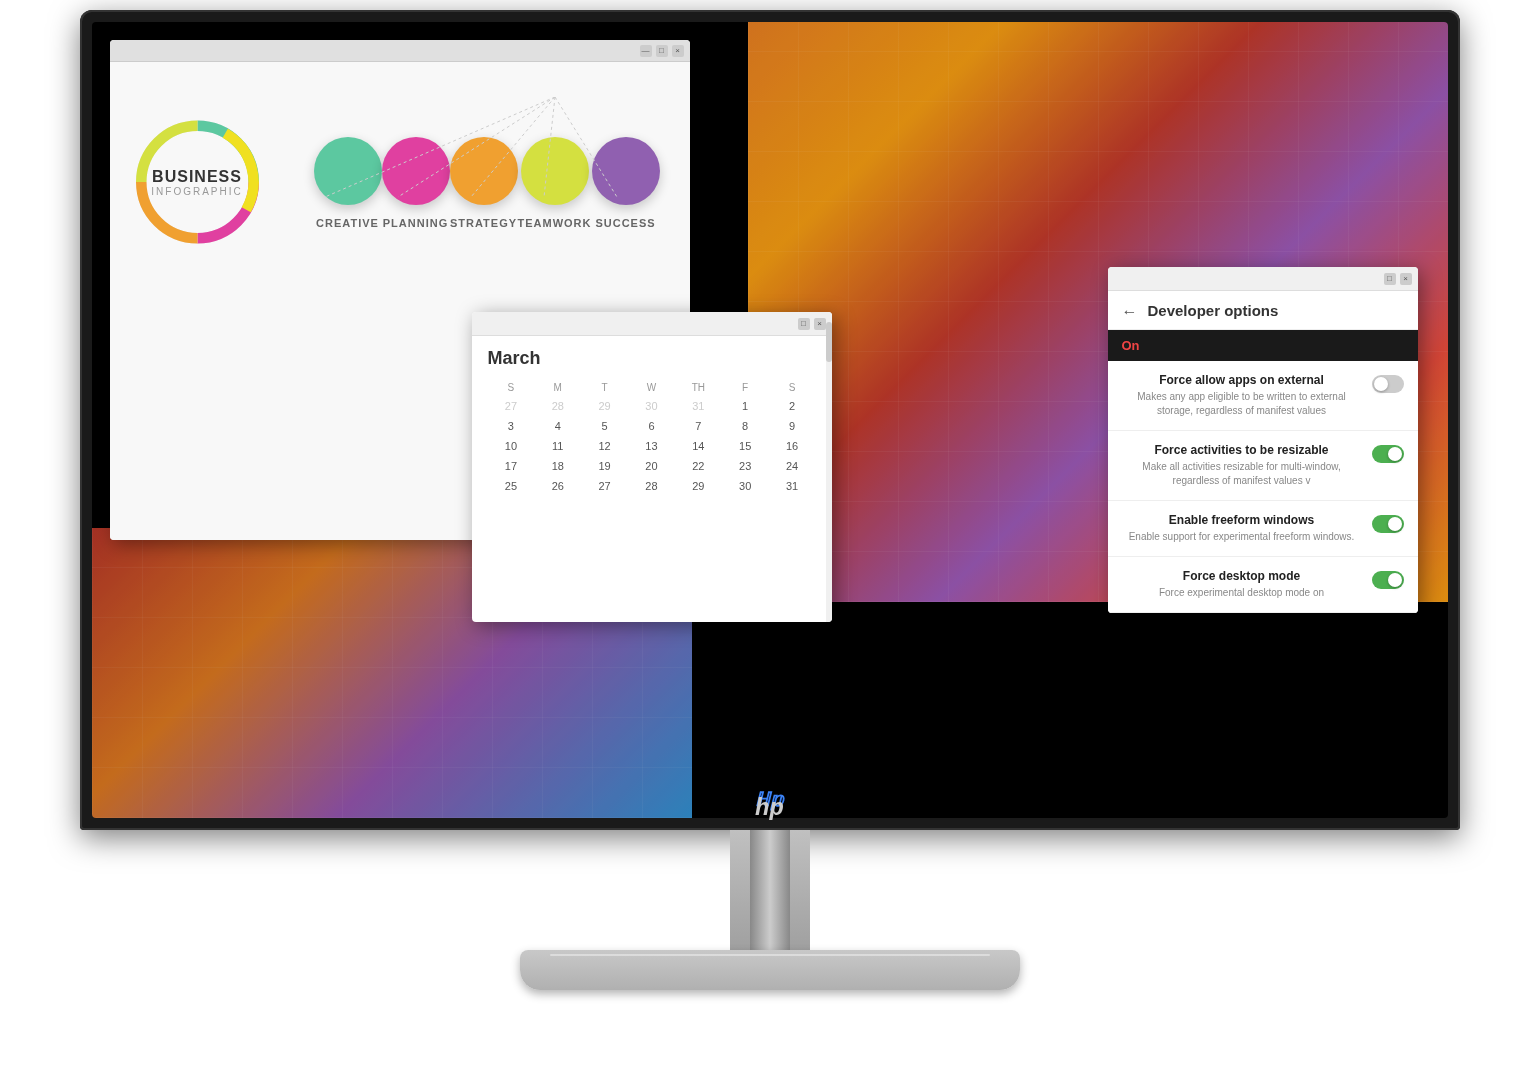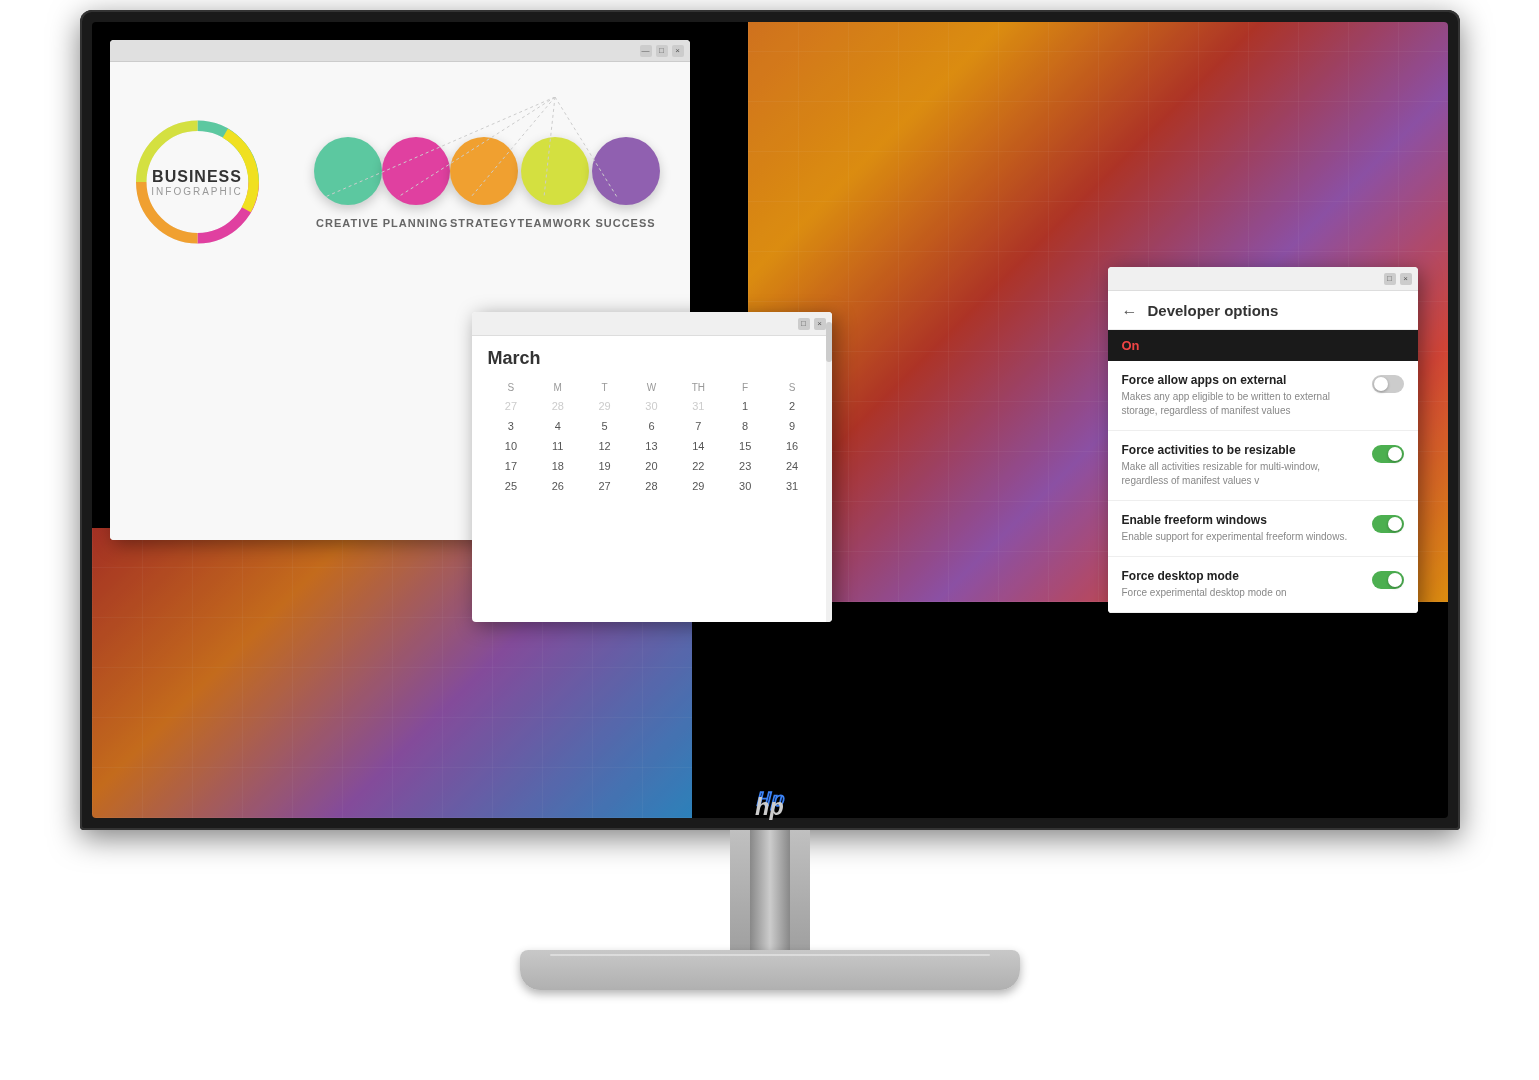--- a/index.html
+++ b/index.html
@@ -274,20 +274,21 @@
     }
 
     .developer-item {
       padding: 12px 14px;
       border-bottom: 1px solid #eee;
       display: flex;
       align-items: flex-start;
       justify-content: space-between;
       gap: 10px;
       background: #fff;
+      text-align: center;
     }
 
     .developer-item-text {
       flex: 1;
     }
 
     .developer-item-title {
       font-size: 12px;
       font-weight: bold;
       color: #222;

